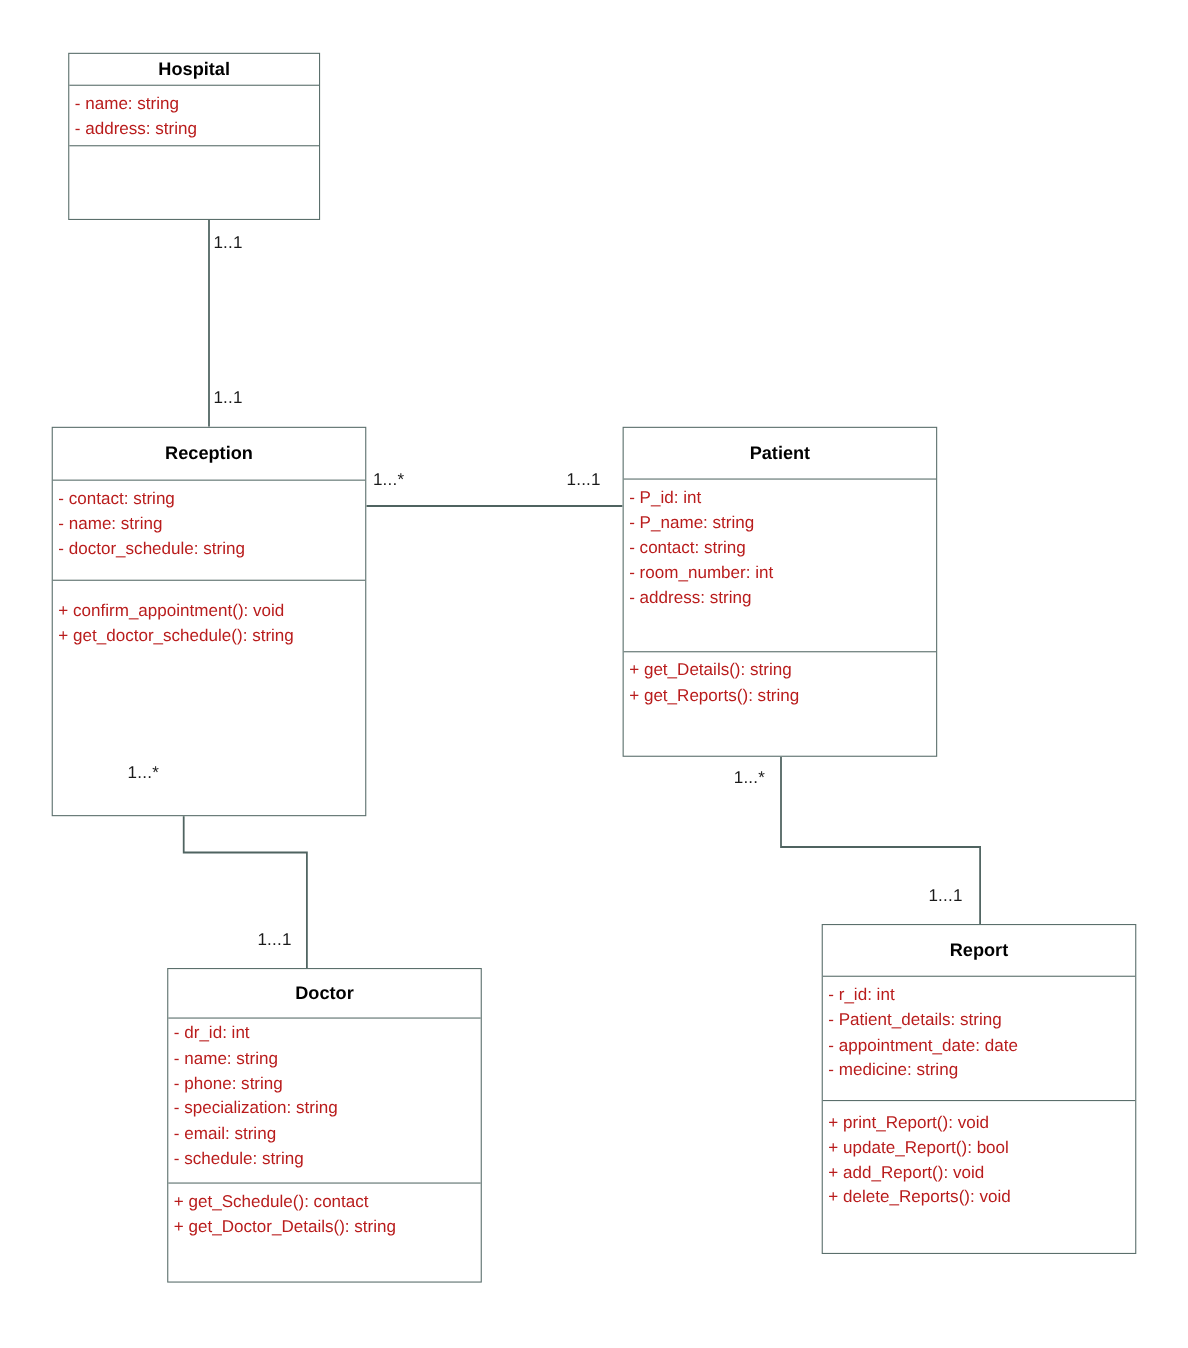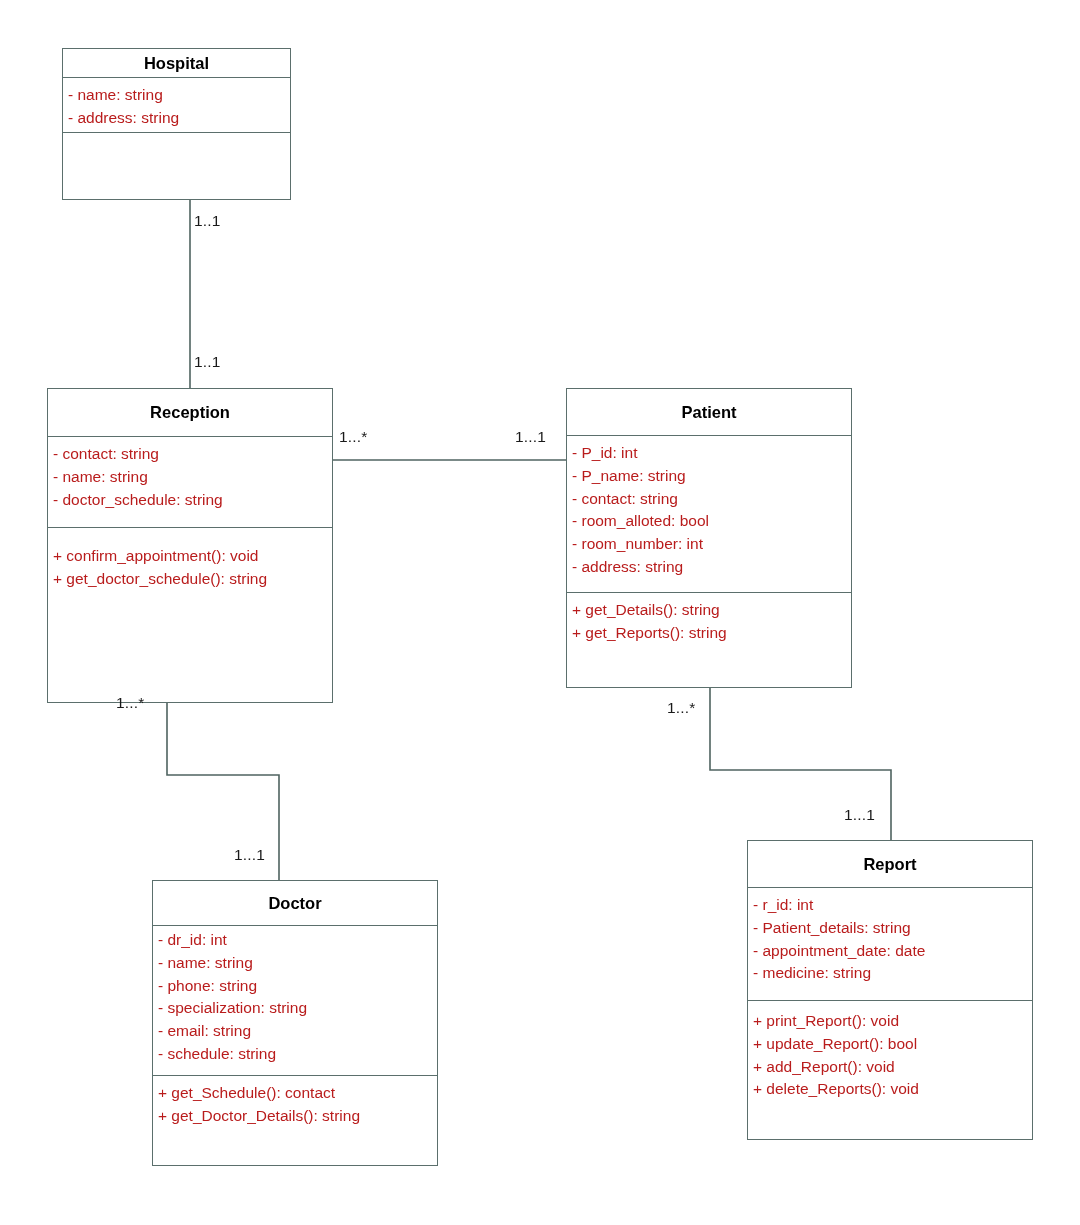--- a/index.html
+++ b/index.html
@@ -100,40 +100,39 @@
 
   <div class="uml-class" style="left:62px; top:48px; width:229px; height:152px;">
     <div class="uml-title" style="height:29px;">Hospital</div>
     <div class="uml-section uml-attrs" style="height:55px;">
       <div class="uml-row">- name: string</div>
       <div class="uml-row">- address: string</div>
     </div>
     <div class="uml-section uml-methods"></div>
   </div>
 
-  <div class="uml-class" style="left:47px; top:388px; width:286px; height:315px;">
+  <div class="uml-class" style="left:47px; top:388px; width:286px; height:354px;">
     <div class="uml-title" style="height:48px;">Reception</div>
     <div class="uml-section uml-attrs" style="height:91px;">
       <div class="uml-row">- contact: string</div>
       <div class="uml-row">- name: string</div>
       <div class="uml-row">- doctor_schedule: string</div>
     </div>
     <div class="uml-section uml-methods" style="padding-top:17px;">
       <div class="uml-row">+ confirm_appointment(): void</div>
       <div class="uml-row">+ get_doctor_schedule(): string</div>
     </div>
   </div>
 
   <div class="uml-class" style="left:566px; top:388px; width:286px; height:300px;">
     <div class="uml-title" style="height:47px;">Patient</div>
     <div class="uml-section uml-attrs" style="height:157px;">
       <div class="uml-row">- P_id: int</div>
       <div class="uml-row">- P_name: string</div>
       <div class="uml-row">- contact: string</div>
-      <div class="uml-row">- room_alloted: bool</div>
       <div class="uml-row">- room_number: int</div>
       <div class="uml-row">- address: string</div>
     </div>
     <div class="uml-section uml-methods">
       <div class="uml-row">+ get_Details(): string</div>
       <div class="uml-row">+ get_Reports(): string</div>
     </div>
   </div>
 
   <div class="uml-class" style="left:152px; top:880px; width:286px; height:286px;">

